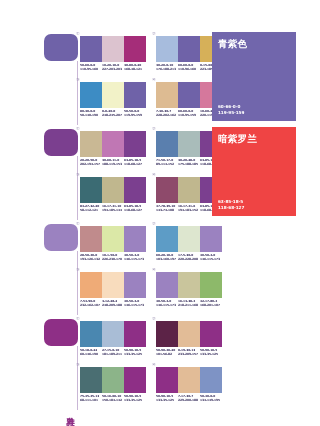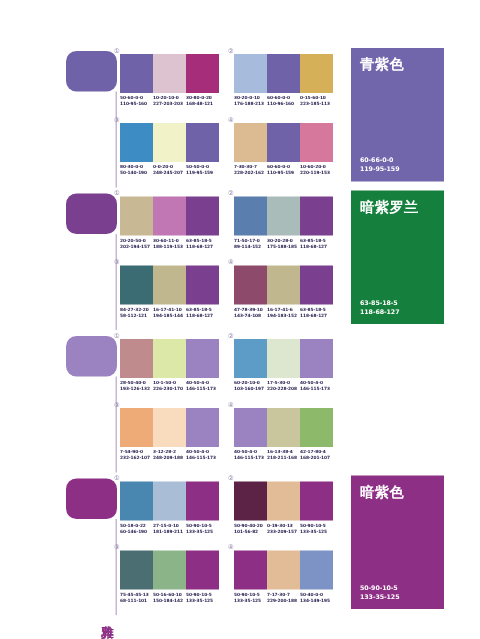--- a/index.html
+++ b/index.html
@@ -54,21 +54,21 @@
     color: #2e2555;
     letter-spacing: -0.05px;
     white-space: nowrap;
     overflow: hidden;
     padding-right: 1px;
   }
   .codes .code .cmyk { display: block; }
   .codes .code .rgb  { display: block; }
 
   
-  .panel { position: absolute; right: 4px; width: 62px; }
+  .panel { position: absolute; right: 4px; width: 84px; }
   .panel .pname {
     position: absolute; left: 6px; top: 6px;
     font-size: 9.5px; line-height: 11px;
     color: #ffffff; font-weight: bold;
     letter-spacing: 0.3px;
   }
   .panel .pcodes {
     position: absolute; left: 6px; bottom: 6px;
     font-size: 4.2px; line-height: 5.4px;
     color: #ffffff; font-weight: bold;
@@ -274,21 +274,21 @@
               <span class="cmyk">16-17-41-6</span>
               <span class="rgb">194-183-152</span>
             </div>
             <div class="code">
               <span class="cmyk">63-85-18-5</span>
               <span class="rgb">118-68-127</span>
             </div>
           </div>
         </div>
       </div>
-      <div class="panel" style="background: #15803d; top: 0px; height: 89px; margin-left: 14px;">
+      <div class="panel" style="background: #ef4444; top: 0px; height: 89px; margin-left: 14px;">
         <div class="pname">暗紫罗兰</div>
         <div class="pcodes">
           <div>63-85-18-5</div>
           <div>118-68-127</div>
         </div>
       </div>
     </div>
     <div class="section" style="top: 222px; height: 95px;">
       <div class="left-col">
         <div class="chip" style="background: rgb(155, 130, 192);"></div>
@@ -475,21 +475,14 @@
               <span class="cmyk">7-17-30-7</span>
               <span class="rgb">229-200-188</span>
             </div>
             <div class="code">
               <span class="cmyk">50-40-0-0</span>
               <span class="rgb">134-149-195</span>
             </div>
           </div>
         </div>
       </div>
-      <div class="panel" style="background: rgb(142, 47, 134); top: 0px; height: 89px;">
-        <div class="pname">暗紫色</div>
-        <div class="pcodes">
-          <div>50-90-10-5</div>
-          <div>133-35-125</div>
-        </div>
-      </div>
     </div>
   </div>
 
 </body></html>

